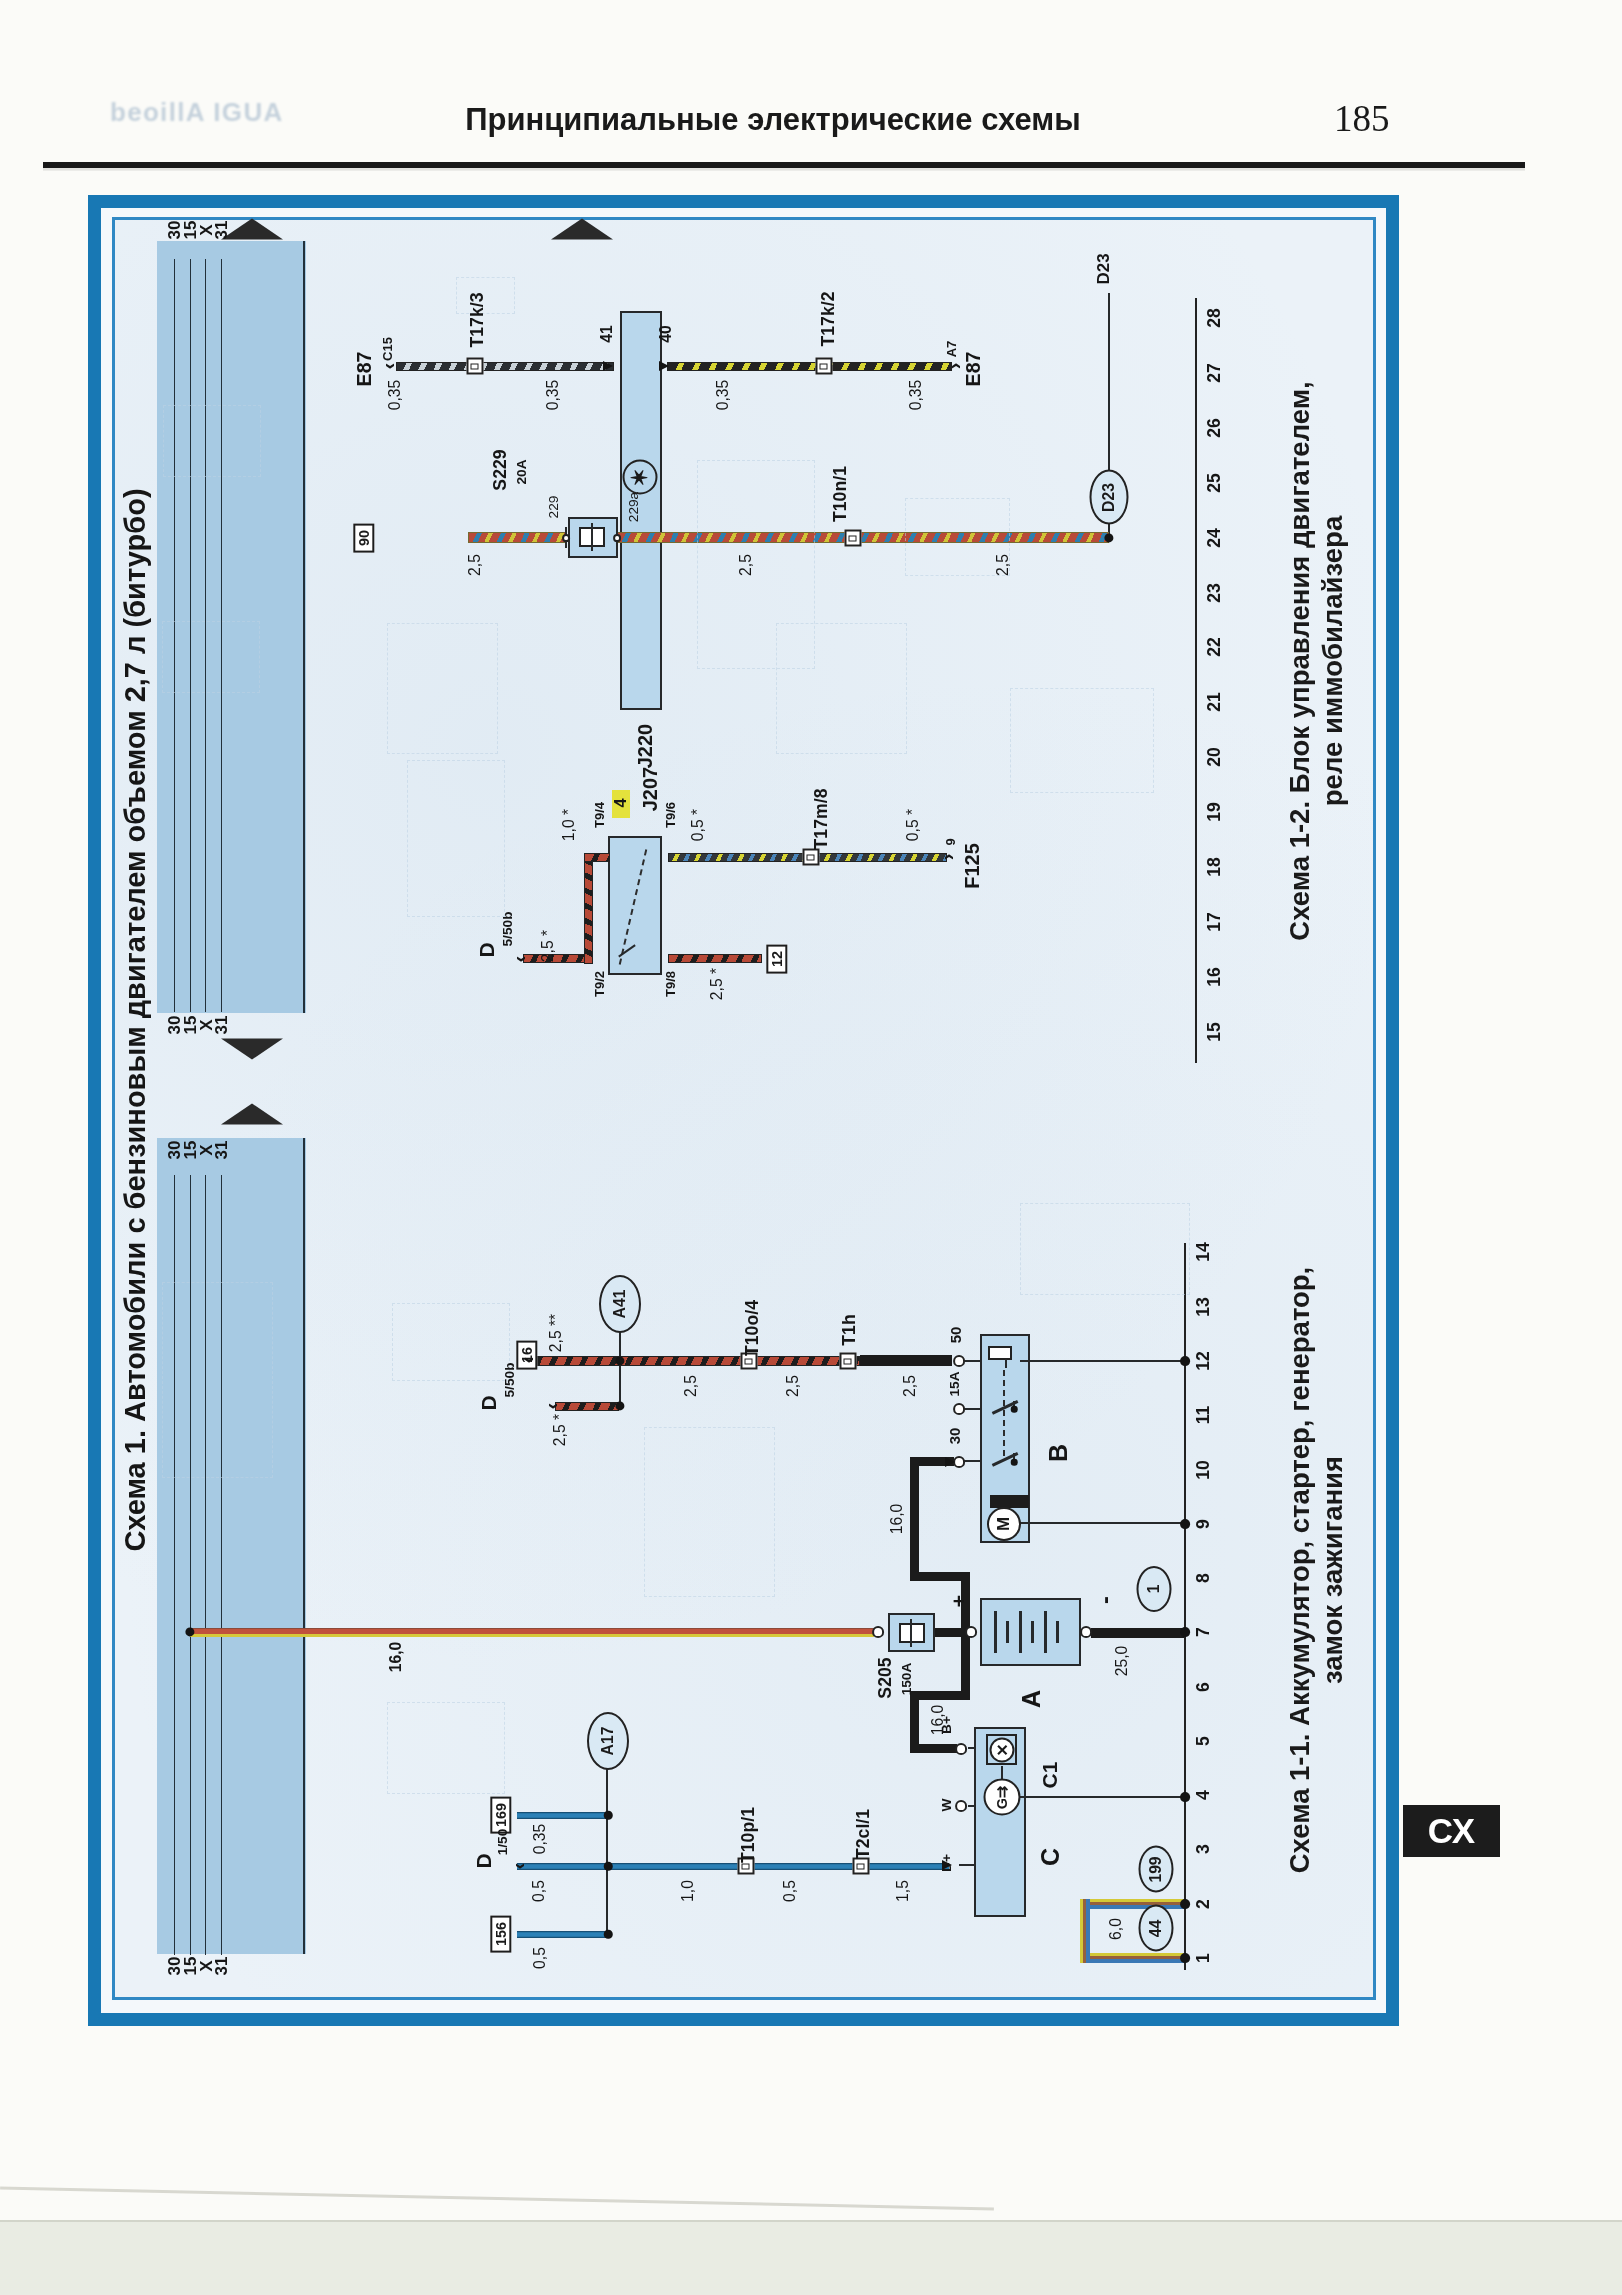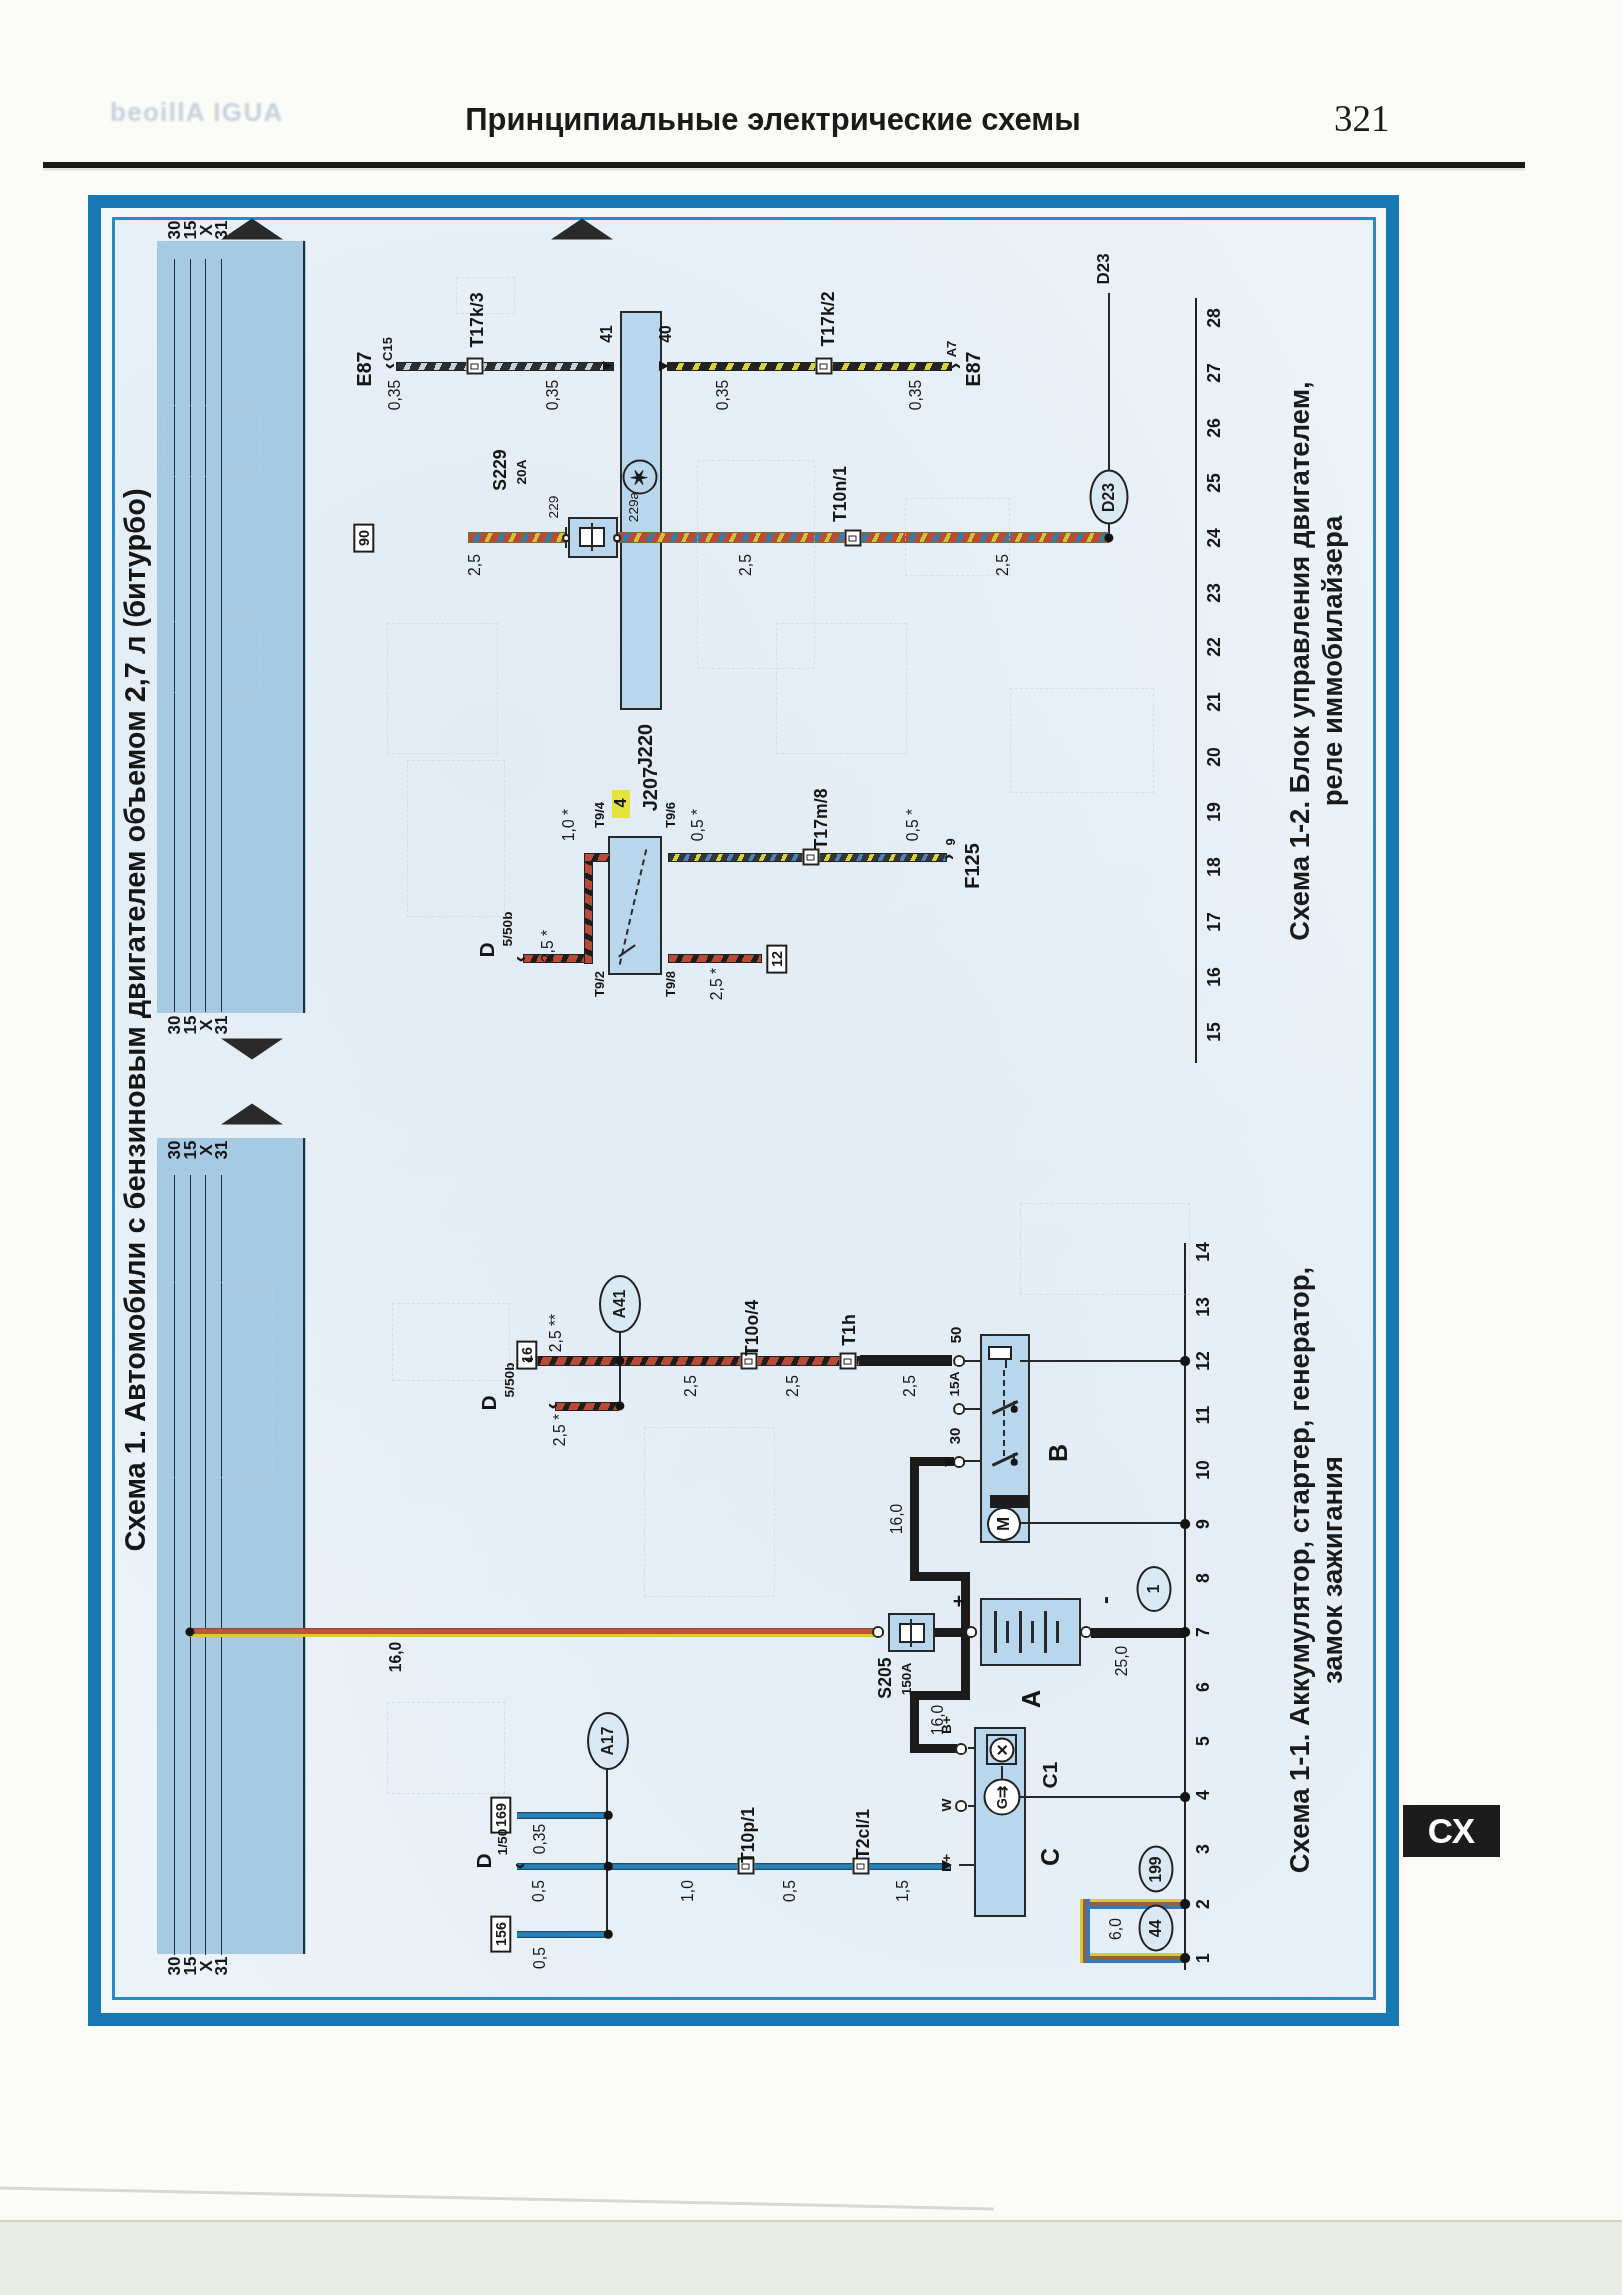--- a/index.html
+++ b/index.html
@@ -74,21 +74,21 @@
                border-top:2px solid #d2d5ca;}
   .edge-shadow{position:absolute;left:0;top:2197px;width:994px;height:3.3px;background:#d8d8d0;
                transform:rotate(1.2deg);}
 </style>
 </head>
 <body>
 
 <div class="page">
   <span class="ghost-text">beoillA IGUA</span>
   <h1 class="title">Принципиальные электрические схемы</h1>
-  <span class="pageno">321</span>
+  <span class="pageno">185</span>
   <div class="rule"></div>
 
   <div class="frame-outer"></div>
   <div class="frame-inner"></div>
 
   <div class="canvas">
     <div class="rt title-left" style="left:135px;top:1020px;">Схема 1. Автомобили с бензиновым двигателем объемом 2,7 л (битурбо)</div>
     <div class="rt-block" style="left:1316px;top:661px;">
       <div>Схема 1-2. Блок управления двигателем,</div>
       <div>реле иммобилайзера</div>

